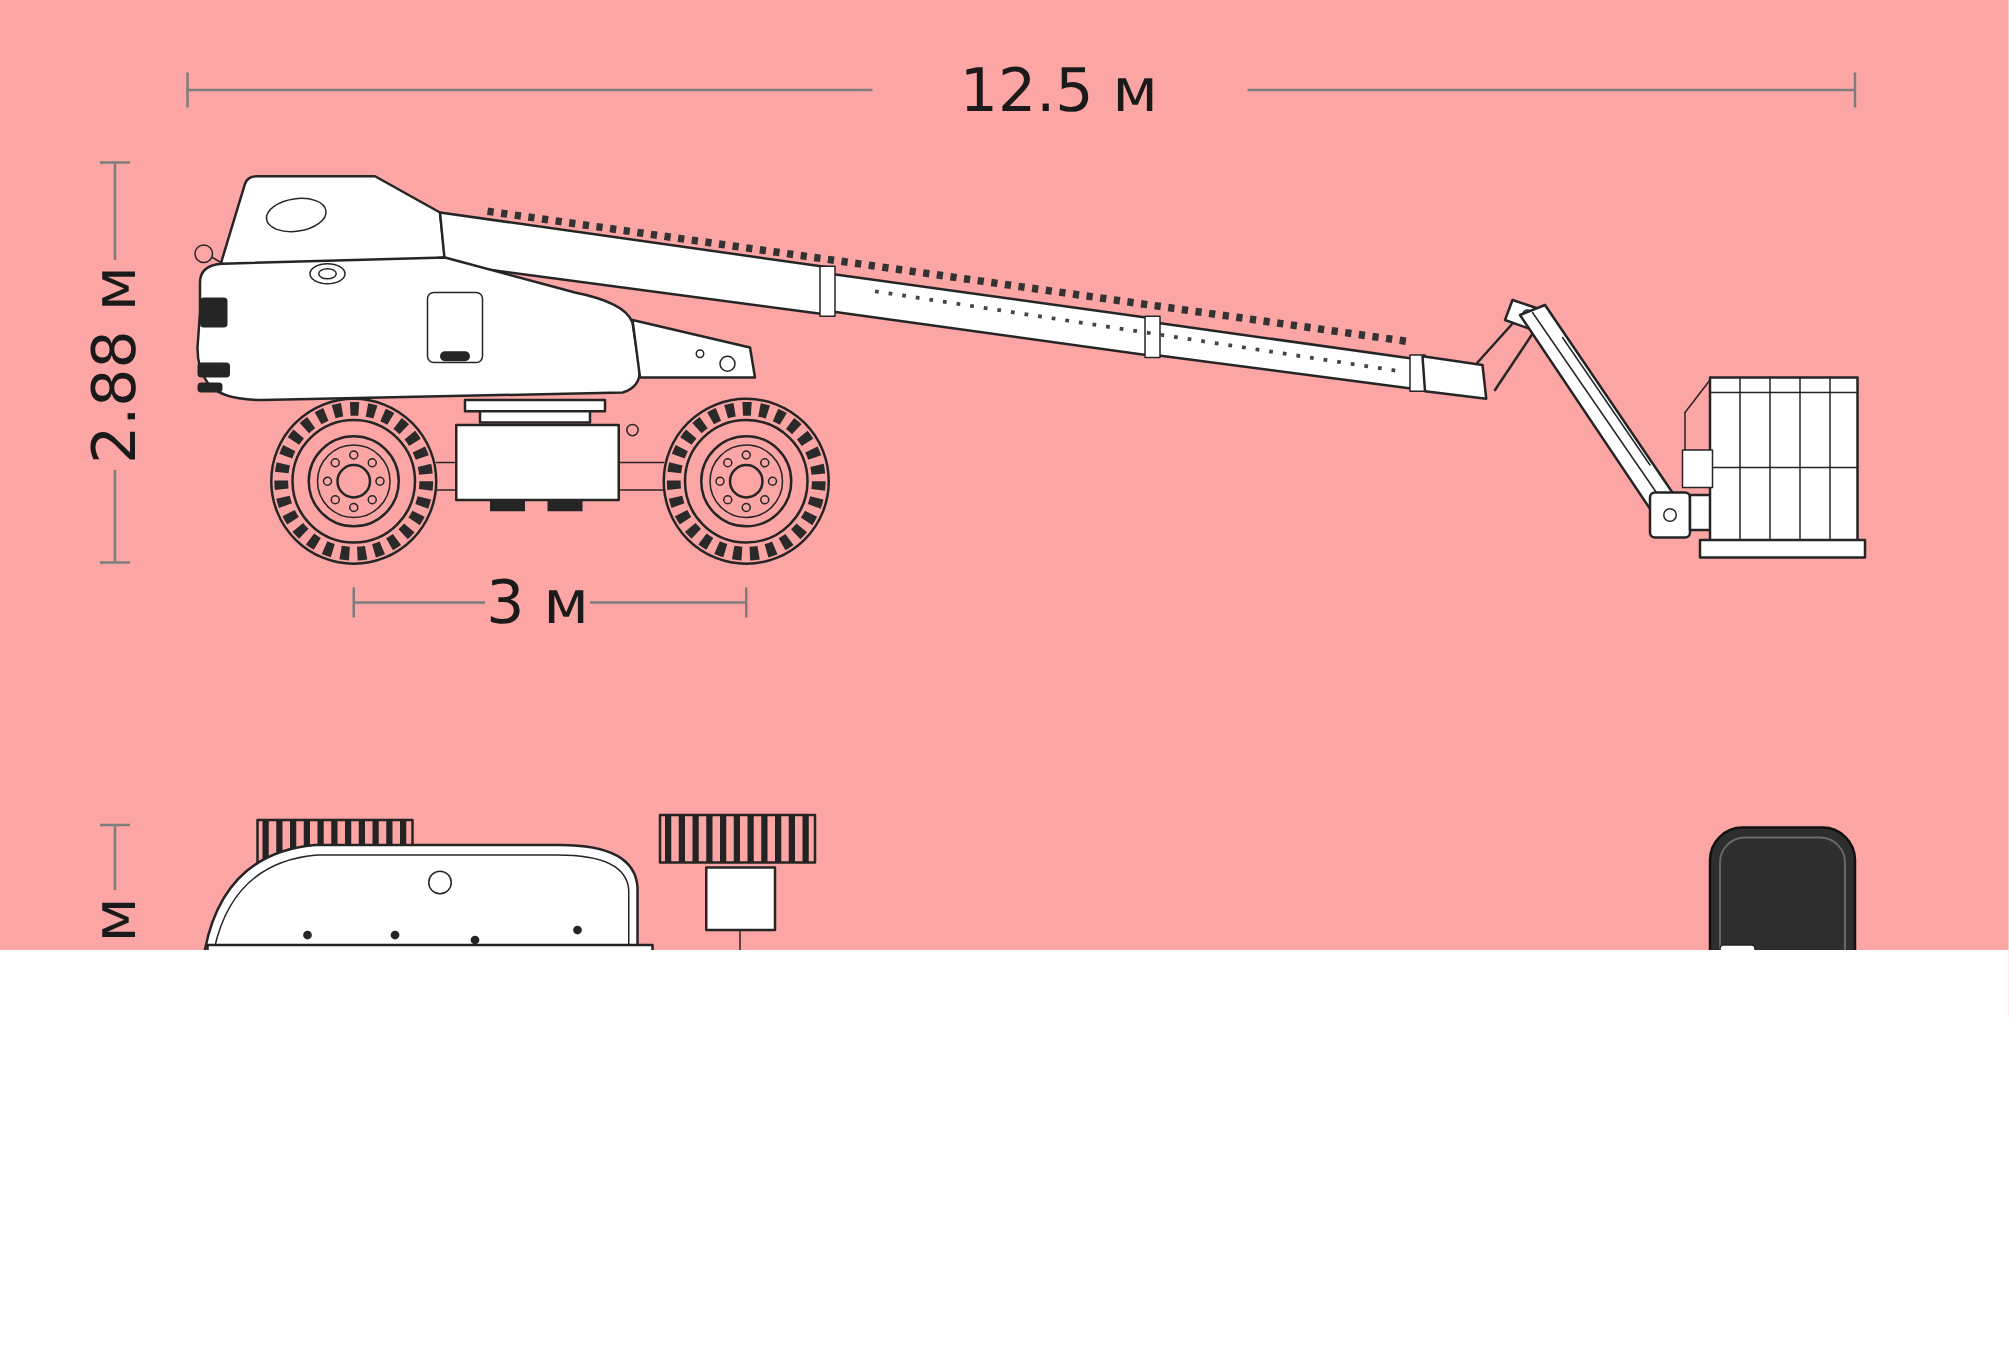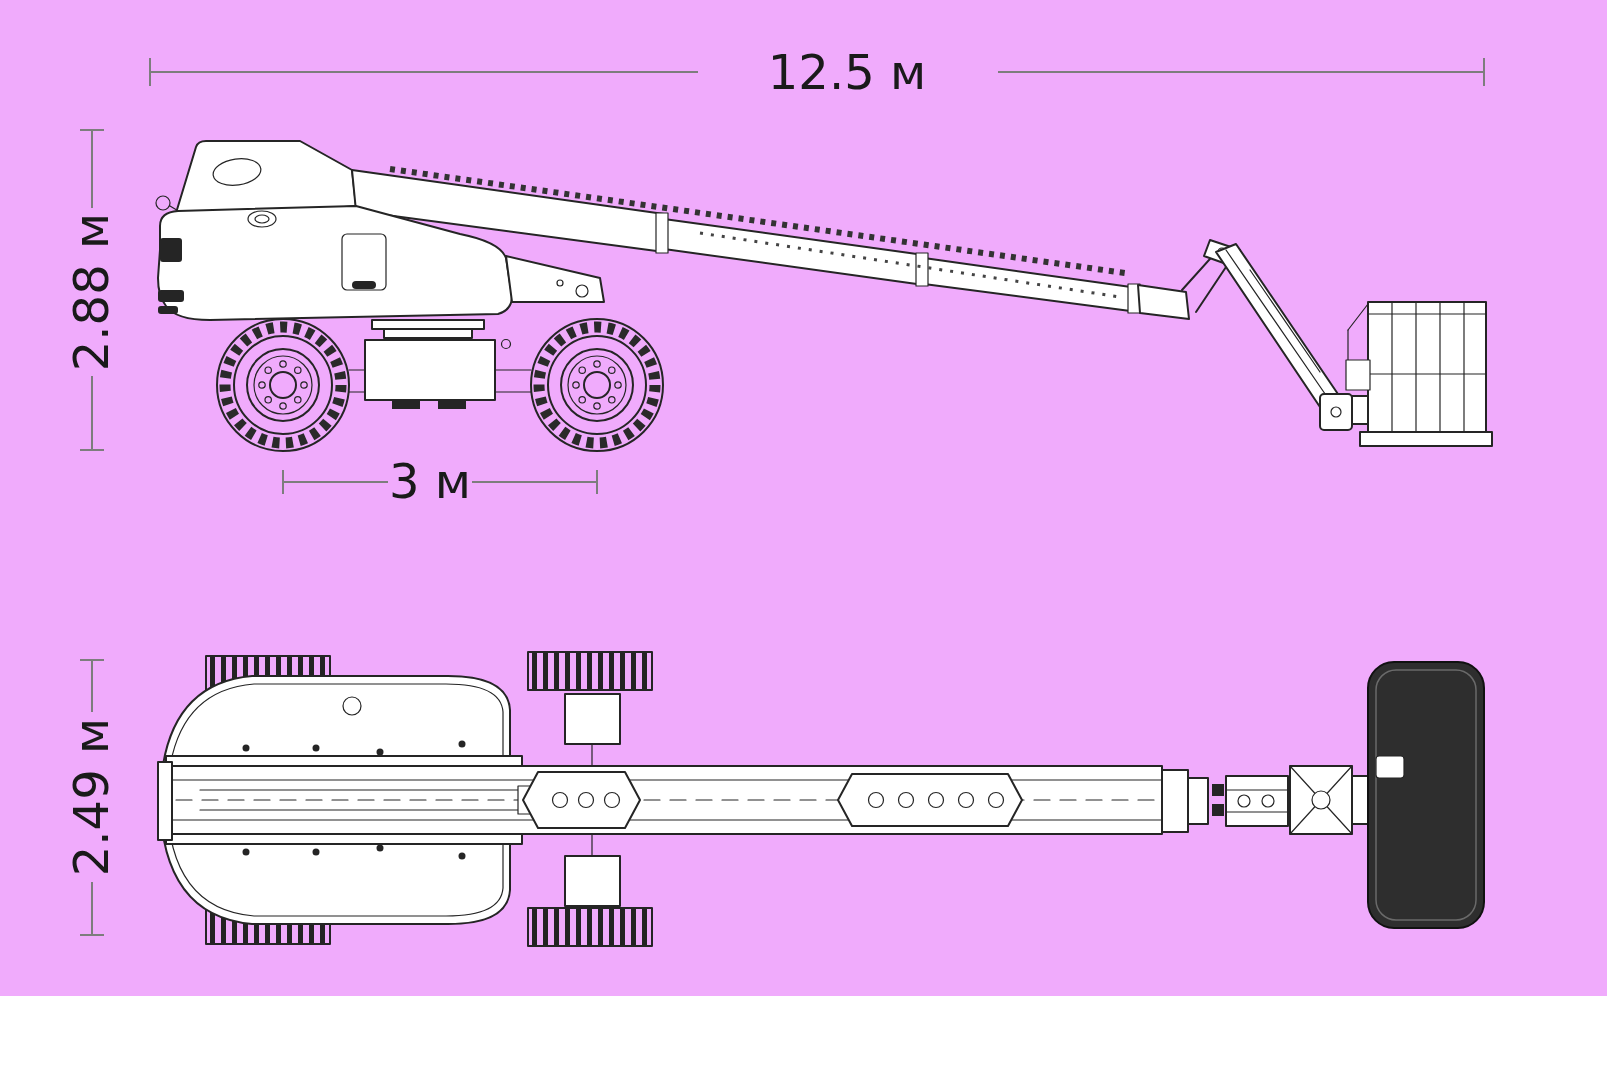--- a/index.html
+++ b/index.html
@@ -1,16 +1,16 @@
 <!DOCTYPE html>
 <html><head>
 <meta charset="utf-8">
 <style>
   html,body{margin:0;padding:0;background:#ffffff;}
-  .canvas{position:relative;width:1607px;height:996px;background:#f0abfc;overflow:hidden;
+  .canvas{position:relative;width:1607px;height:760px;background:#fca5a5;overflow:hidden;
           font-family:"DejaVu Sans", sans-serif;}
   svg{display:block;}
   .ln   {fill:none;stroke:#252525;stroke-width:2;stroke-linejoin:round;stroke-linecap:round;}
   .lnf  {fill:#ffffff;stroke:#252525;stroke-width:2;stroke-linejoin:round;}
   .thin {stroke-width:1.2;}
   .dark {fill:#252525;stroke:none;}
   .tread{fill:none;stroke:#2a2a2a;stroke-width:11;stroke-dasharray:7 6.5;}
   .ttread{fill:none;stroke:#232323;stroke-dasharray:5 6;}
   .dots {fill:none;stroke:#333333;stroke-width:6;stroke-dasharray:5 6;}
   .dots2{fill:none;stroke:#444444;stroke-width:3;stroke-dasharray:3 8;}

